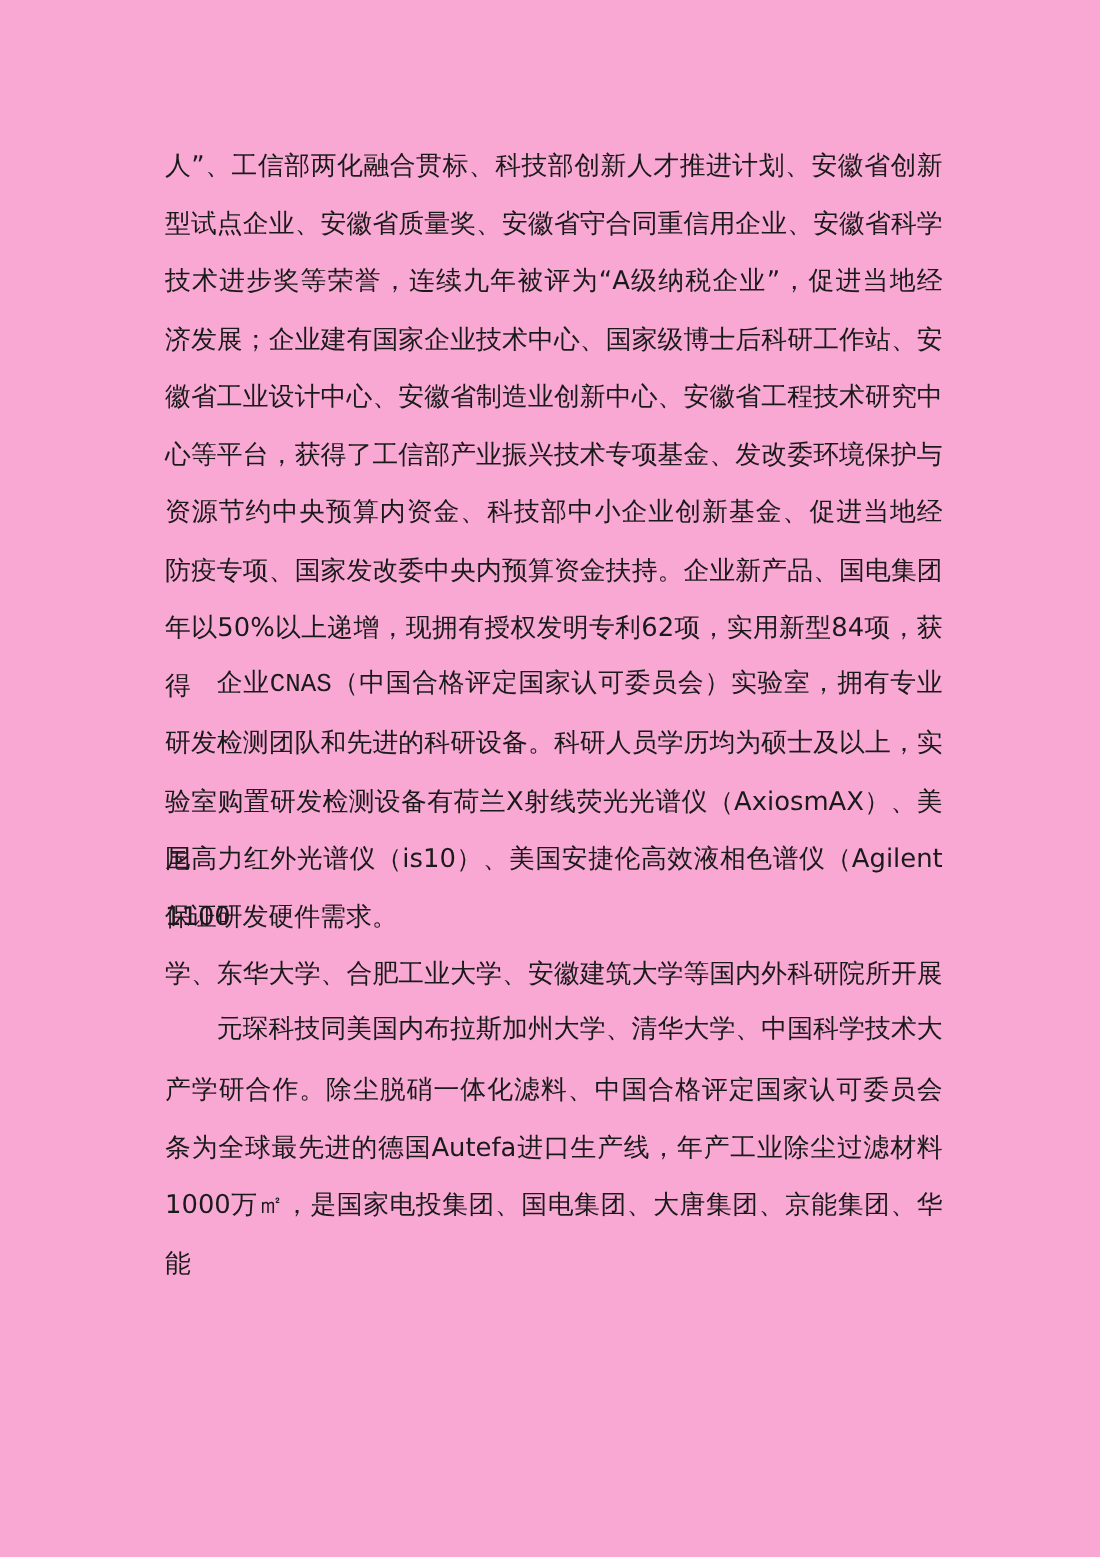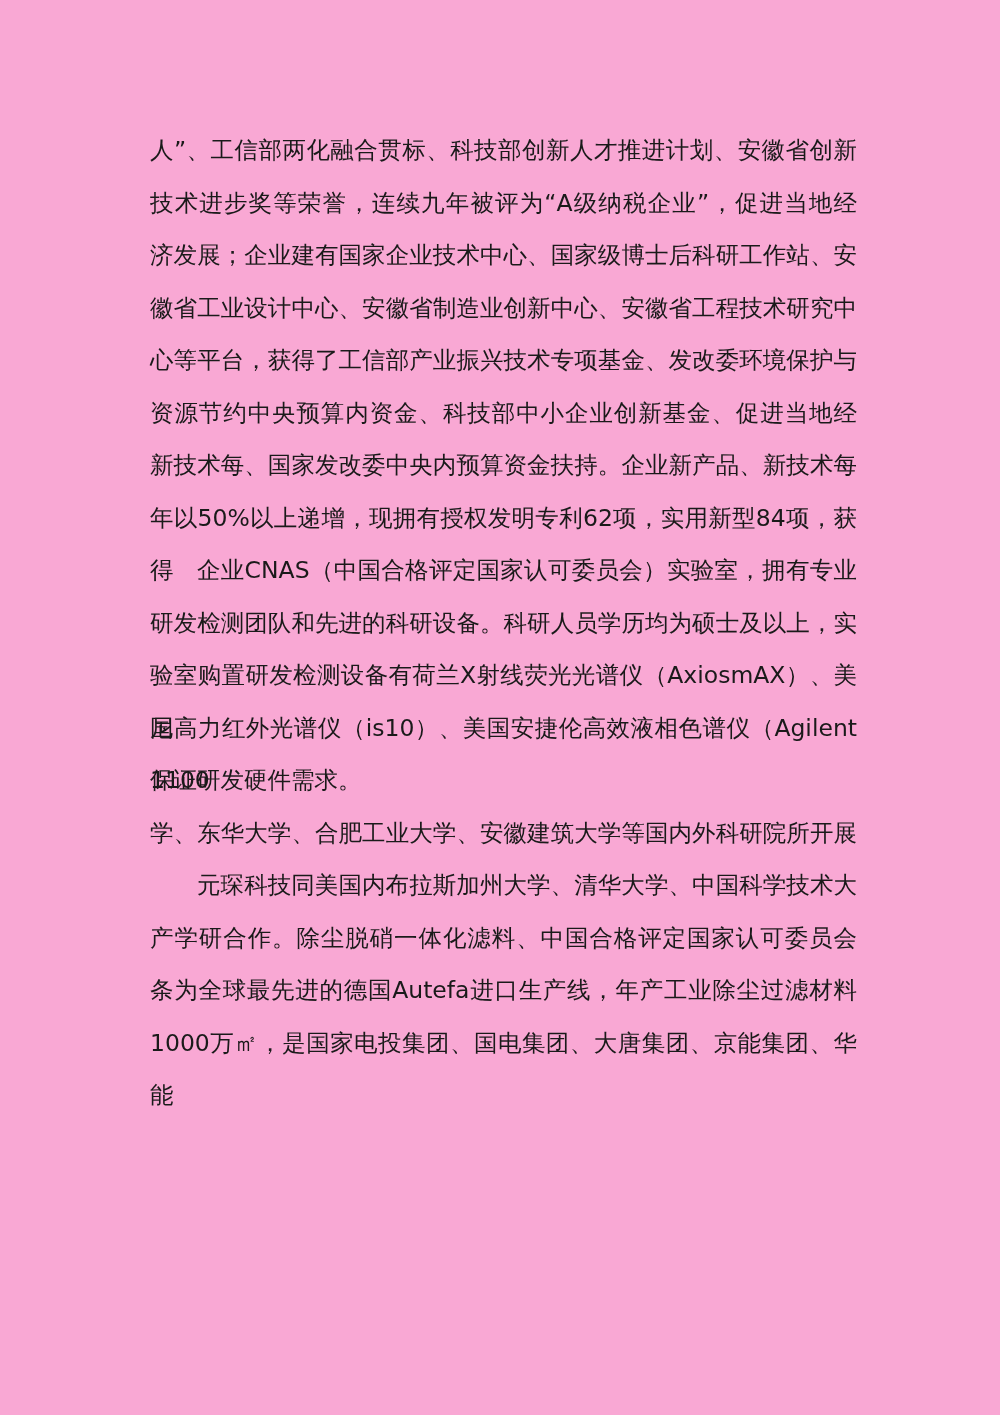--- a/index.html
+++ b/index.html
@@ -35,36 +35,38 @@
     text-align-last: justify;
     white-space: normal;
     overflow: visible;
   }
   .line.end {
     text-align: left;
     text-align-last: left;
   }
   .line.indent {
     text-indent: 47px;
+    font-family: Liberation Mono, monospace;
   }
 </style>
 </head>
 <body>
 
 <div class="page">
   <div class="text-block">
 
     <div class="para">
       <div class="line">人”、工信部两化融合贯标、科技部创新人才推进计划、安徽省创新</div>
+      <div class="line">型试点企业、安徽省质量奖、安徽省守合同重信用企业、安徽省科学</div>
       <div class="line">技术进步奖等荣誉，连续九年被评为“A级纳税企业”，促进当地经</div>
       <div class="line">济发展；企业建有国家企业技术中心、国家级博士后科研工作站、安</div>
       <div class="line">徽省工业设计中心、安徽省制造业创新中心、安徽省工程技术研究中</div>
       <div class="line">心等平台，获得了工信部产业振兴技术专项基金、发改委环境保护与</div>
       <div class="line">资源节约中央预算内资金、科技部中小企业创新基金、促进当地经</div>
-      <div class="line">新技术每、国家发改委中央内预算资金扶持。企业新产品、新技术每</div>
+      <div class="line">防疫专项、国家发改委中央内预算资金扶持。企业新产品、国电集团</div>
       <div class="line">年以50%以上递增，现拥有授权发明专利62项，实用新型84项，获得</div>
     </div>
 
     <div class="para">
       <div class="line indent">企业CNAS（中国合格评定国家认可委员会）实验室，拥有专业</div>
       <div class="line">研发检测团队和先进的科研设备。科研人员学历均为硕士及以上，实</div>
       <div class="line">验室购置研发检测设备有荷兰X射线荧光光谱仪（AxiosmAX）、美国</div>
       <div class="line">尼高力红外光谱仪（is10）、美国安捷伦高效液相色谱仪（Agilent 1100</div>
       <div class="line end">保证研发硬件需求。</div>
     </div>

